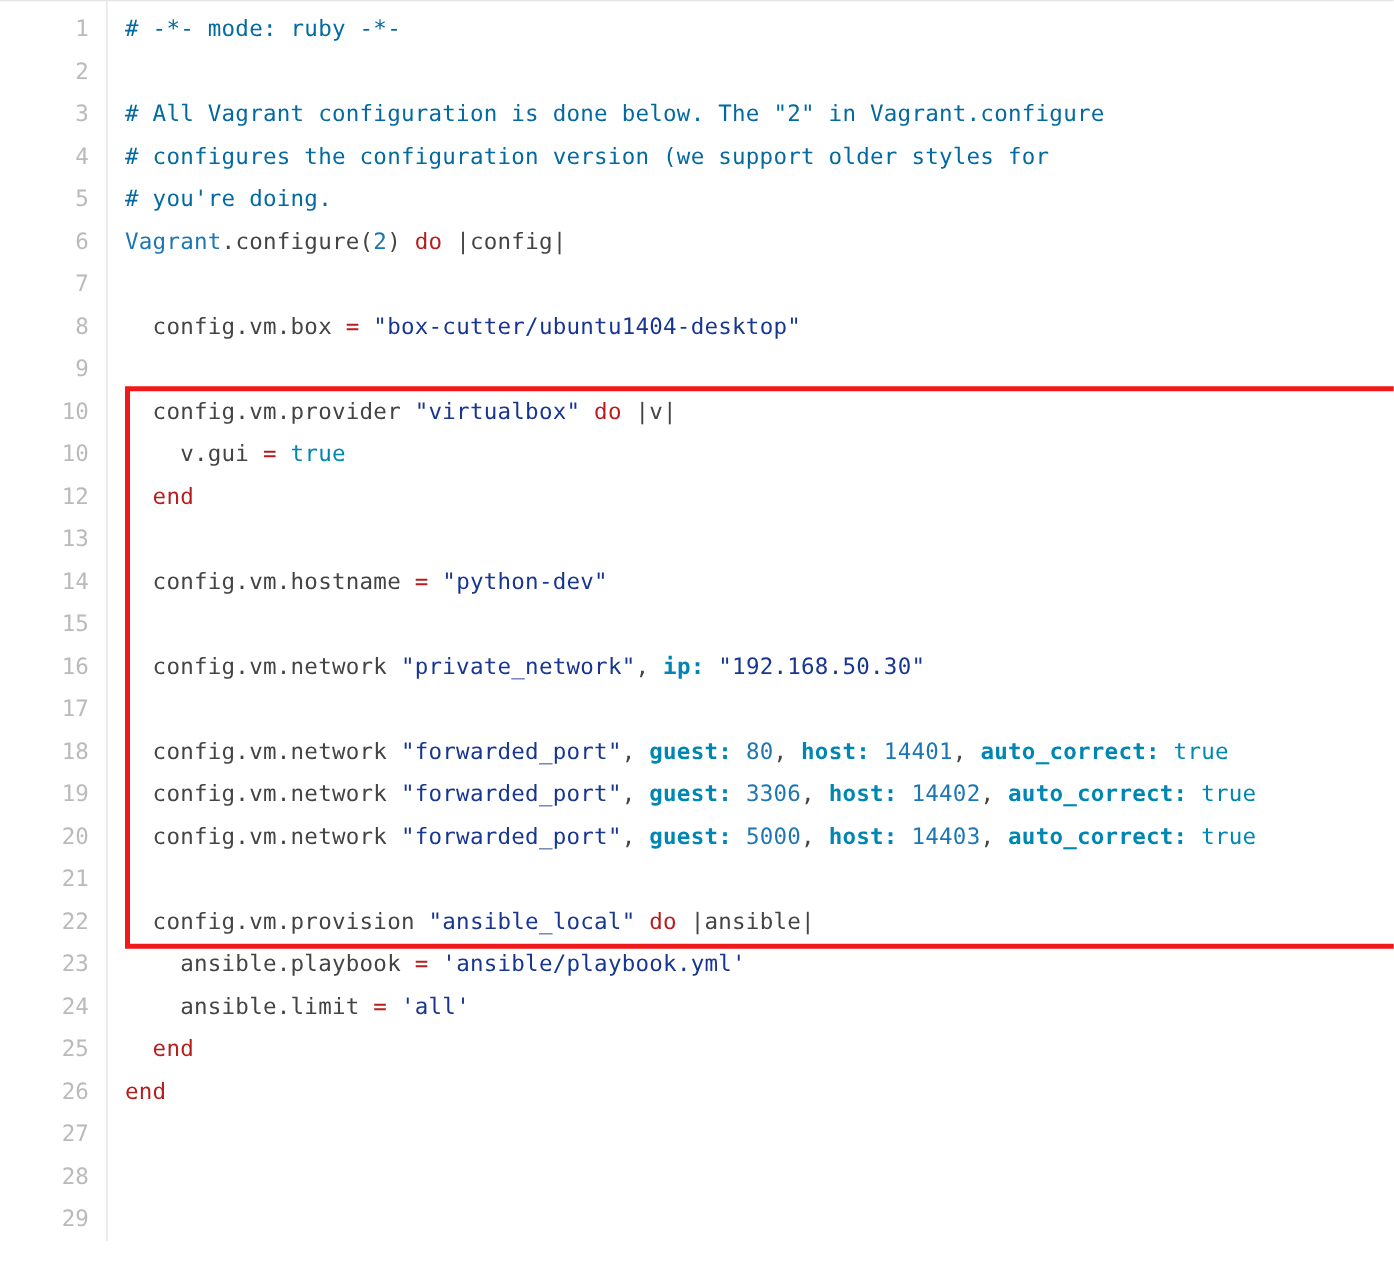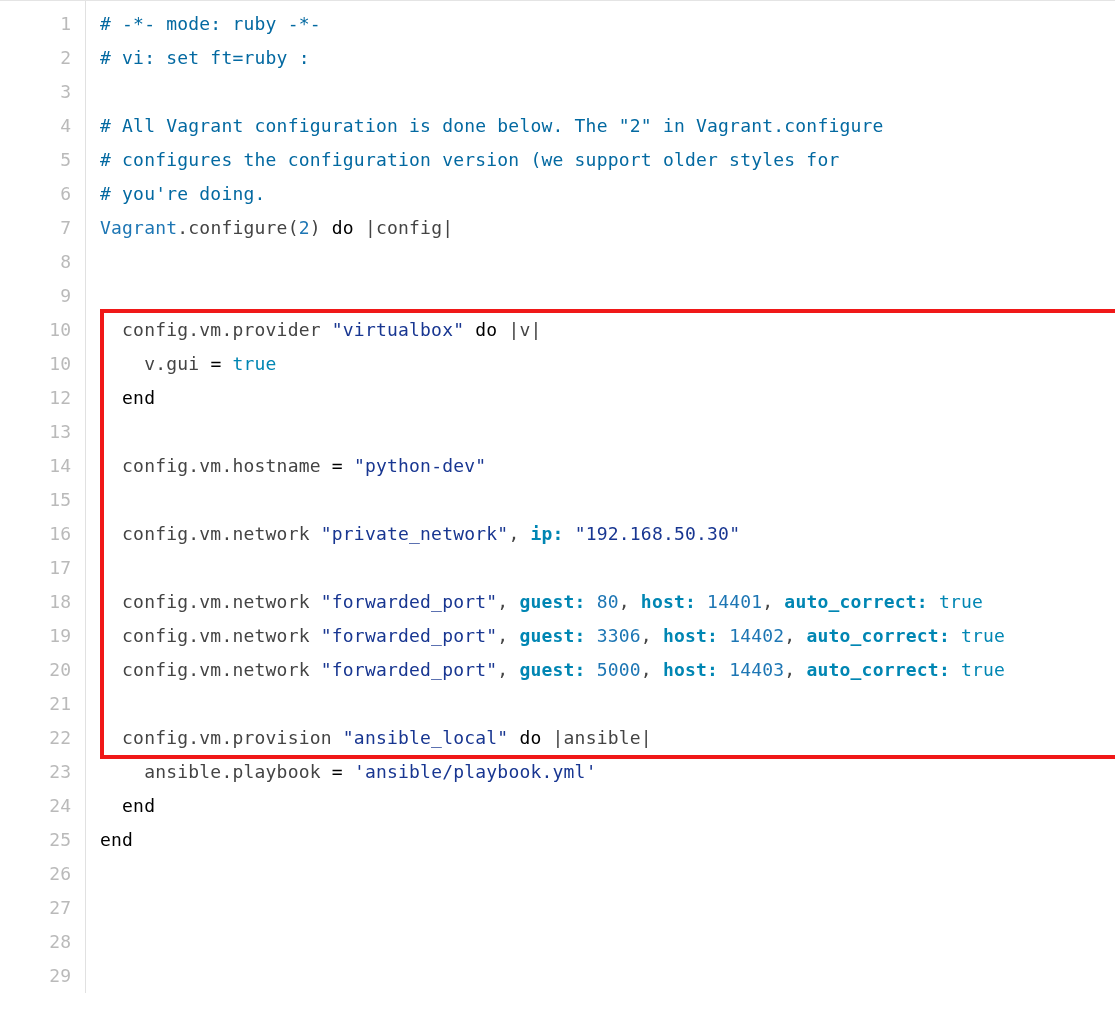--- a/index.html
+++ b/index.html
@@ -38,21 +38,21 @@
     white-space: pre;
     position: relative;
     padding-left: 14px;
     letter-spacing: 0.2px;
   }
   
   .c-comment { color:#0369a1; }
   .c-ident   { color:#1d76b4; }
   .c-dot     { color:#444; }
   .c-num     { color:#1d76b4; }
-  .c-kw      { color:#000000; }
+  .c-kw      { color:#b91c1c; }
   .c-str     { color:#183691; }
   .c-sym     { color:#0086b3;font-weight:bold; }
   .c-bool    { color:#0086b3; }
   .c-var     { color:#444; }
 
   .hl-box {
     position: absolute;
     border: 4px solid #f01818;
     left: 14px;
     width: 1080px;
@@ -92,39 +92,40 @@
         <div class="ln">24</div>
         <div class="ln">25</div>
         <div class="ln">26</div>
         <div class="ln">27</div>
         <div class="ln">28</div>
         <div class="ln">29</div>
       </div>
     <div class="source" id="source">
       <div class="hl-box" id="hlbox" style="top: 308px; height: 450px;"></div>
     <div class="line"><span class="c-comment"># -*- mode: ruby -*-</span></div>
-        <div class="line"><span class="c-comment"># vi: set ft=ruby :</span></div>
         <div class="line"></div>
         <div class="line"><span class="c-comment"># All Vagrant configuration is done below. The "2" in Vagrant.configure</span></div>
         <div class="line"><span class="c-comment"># configures the configuration version (we support older styles for</span></div>
         <div class="line"><span class="c-comment"># you're doing.</span></div>
         <div class="line"><span class="c-ident">Vagrant</span><span class="c-dot">.</span><span class="c-var">configure(</span><span class="c-num">2</span><span class="c-var">) </span><span class="c-kw">do</span><span class="c-var"> |config|</span></div>
         <div class="line"></div>
+        <div class="line"><span class="c-var">  config.vm.box </span><span class="c-kw">=</span><span class="c-var"> </span><span class="c-str">"box-cutter/ubuntu1404-desktop"</span></div>
         <div class="line"></div>
         <div class="line"><span class="c-var">  config.vm.provider </span><span class="c-str">"virtualbox"</span><span class="c-var"> </span><span class="c-kw">do</span><span class="c-var"> |v|</span></div>
         <div class="line"><span class="c-var">    v.gui </span><span class="c-kw">=</span><span class="c-var"> </span><span class="c-bool">true</span></div>
         <div class="line"><span class="c-var">  </span><span class="c-kw">end</span></div>
         <div class="line"></div>
         <div class="line"><span class="c-var">  config.vm.hostname </span><span class="c-kw">=</span><span class="c-var"> </span><span class="c-str">"python-dev"</span></div>
         <div class="line"></div>
         <div class="line"><span class="c-var">  config.vm.network </span><span class="c-str">"private_network"</span><span class="c-var">, </span><span class="c-sym">ip:</span><span class="c-var"> </span><span class="c-str">"192.168.50.30"</span></div>
         <div class="line"></div>
         <div class="line"><span class="c-var">  config.vm.network </span><span class="c-str">"forwarded_port"</span><span class="c-var">, </span><span class="c-sym">guest:</span><span class="c-var"> </span><span class="c-num">80</span><span class="c-var">, </span><span class="c-sym">host:</span><span class="c-var"> </span><span class="c-num">14401</span><span class="c-var">, </span><span class="c-sym">auto_correct:</span><span class="c-var"> </span><span class="c-bool">true</span></div>
         <div class="line"><span class="c-var">  config.vm.network </span><span class="c-str">"forwarded_port"</span><span class="c-var">, </span><span class="c-sym">guest:</span><span class="c-var"> </span><span class="c-num">3306</span><span class="c-var">, </span><span class="c-sym">host:</span><span class="c-var"> </span><span class="c-num">14402</span><span class="c-var">, </span><span class="c-sym">auto_correct:</span><span class="c-var"> </span><span class="c-bool">true</span></div>
         <div class="line"><span class="c-var">  config.vm.network </span><span class="c-str">"forwarded_port"</span><span class="c-var">, </span><span class="c-sym">guest:</span><span class="c-var"> </span><span class="c-num">5000</span><span class="c-var">, </span><span class="c-sym">host:</span><span class="c-var"> </span><span class="c-num">14403</span><span class="c-var">, </span><span class="c-sym">auto_correct:</span><span class="c-var"> </span><span class="c-bool">true</span></div>
         <div class="line"></div>
         <div class="line"><span class="c-var">  config.vm.provision </span><span class="c-str">"ansible_local"</span><span class="c-var"> </span><span class="c-kw">do</span><span class="c-var"> |ansible|</span></div>
         <div class="line"><span class="c-var">    ansible.playbook </span><span class="c-kw">=</span><span class="c-var"> </span><span class="c-str">'ansible/playbook.yml'</span></div>
+        <div class="line"><span class="c-var">    ansible.limit </span><span class="c-kw">=</span><span class="c-var"> </span><span class="c-str">'all'</span></div>
         <div class="line"><span class="c-var">  </span><span class="c-kw">end</span></div>
         <div class="line"><span class="c-kw">end</span></div>
       </div>
   </div>
 </div>
 
 </body></html>

